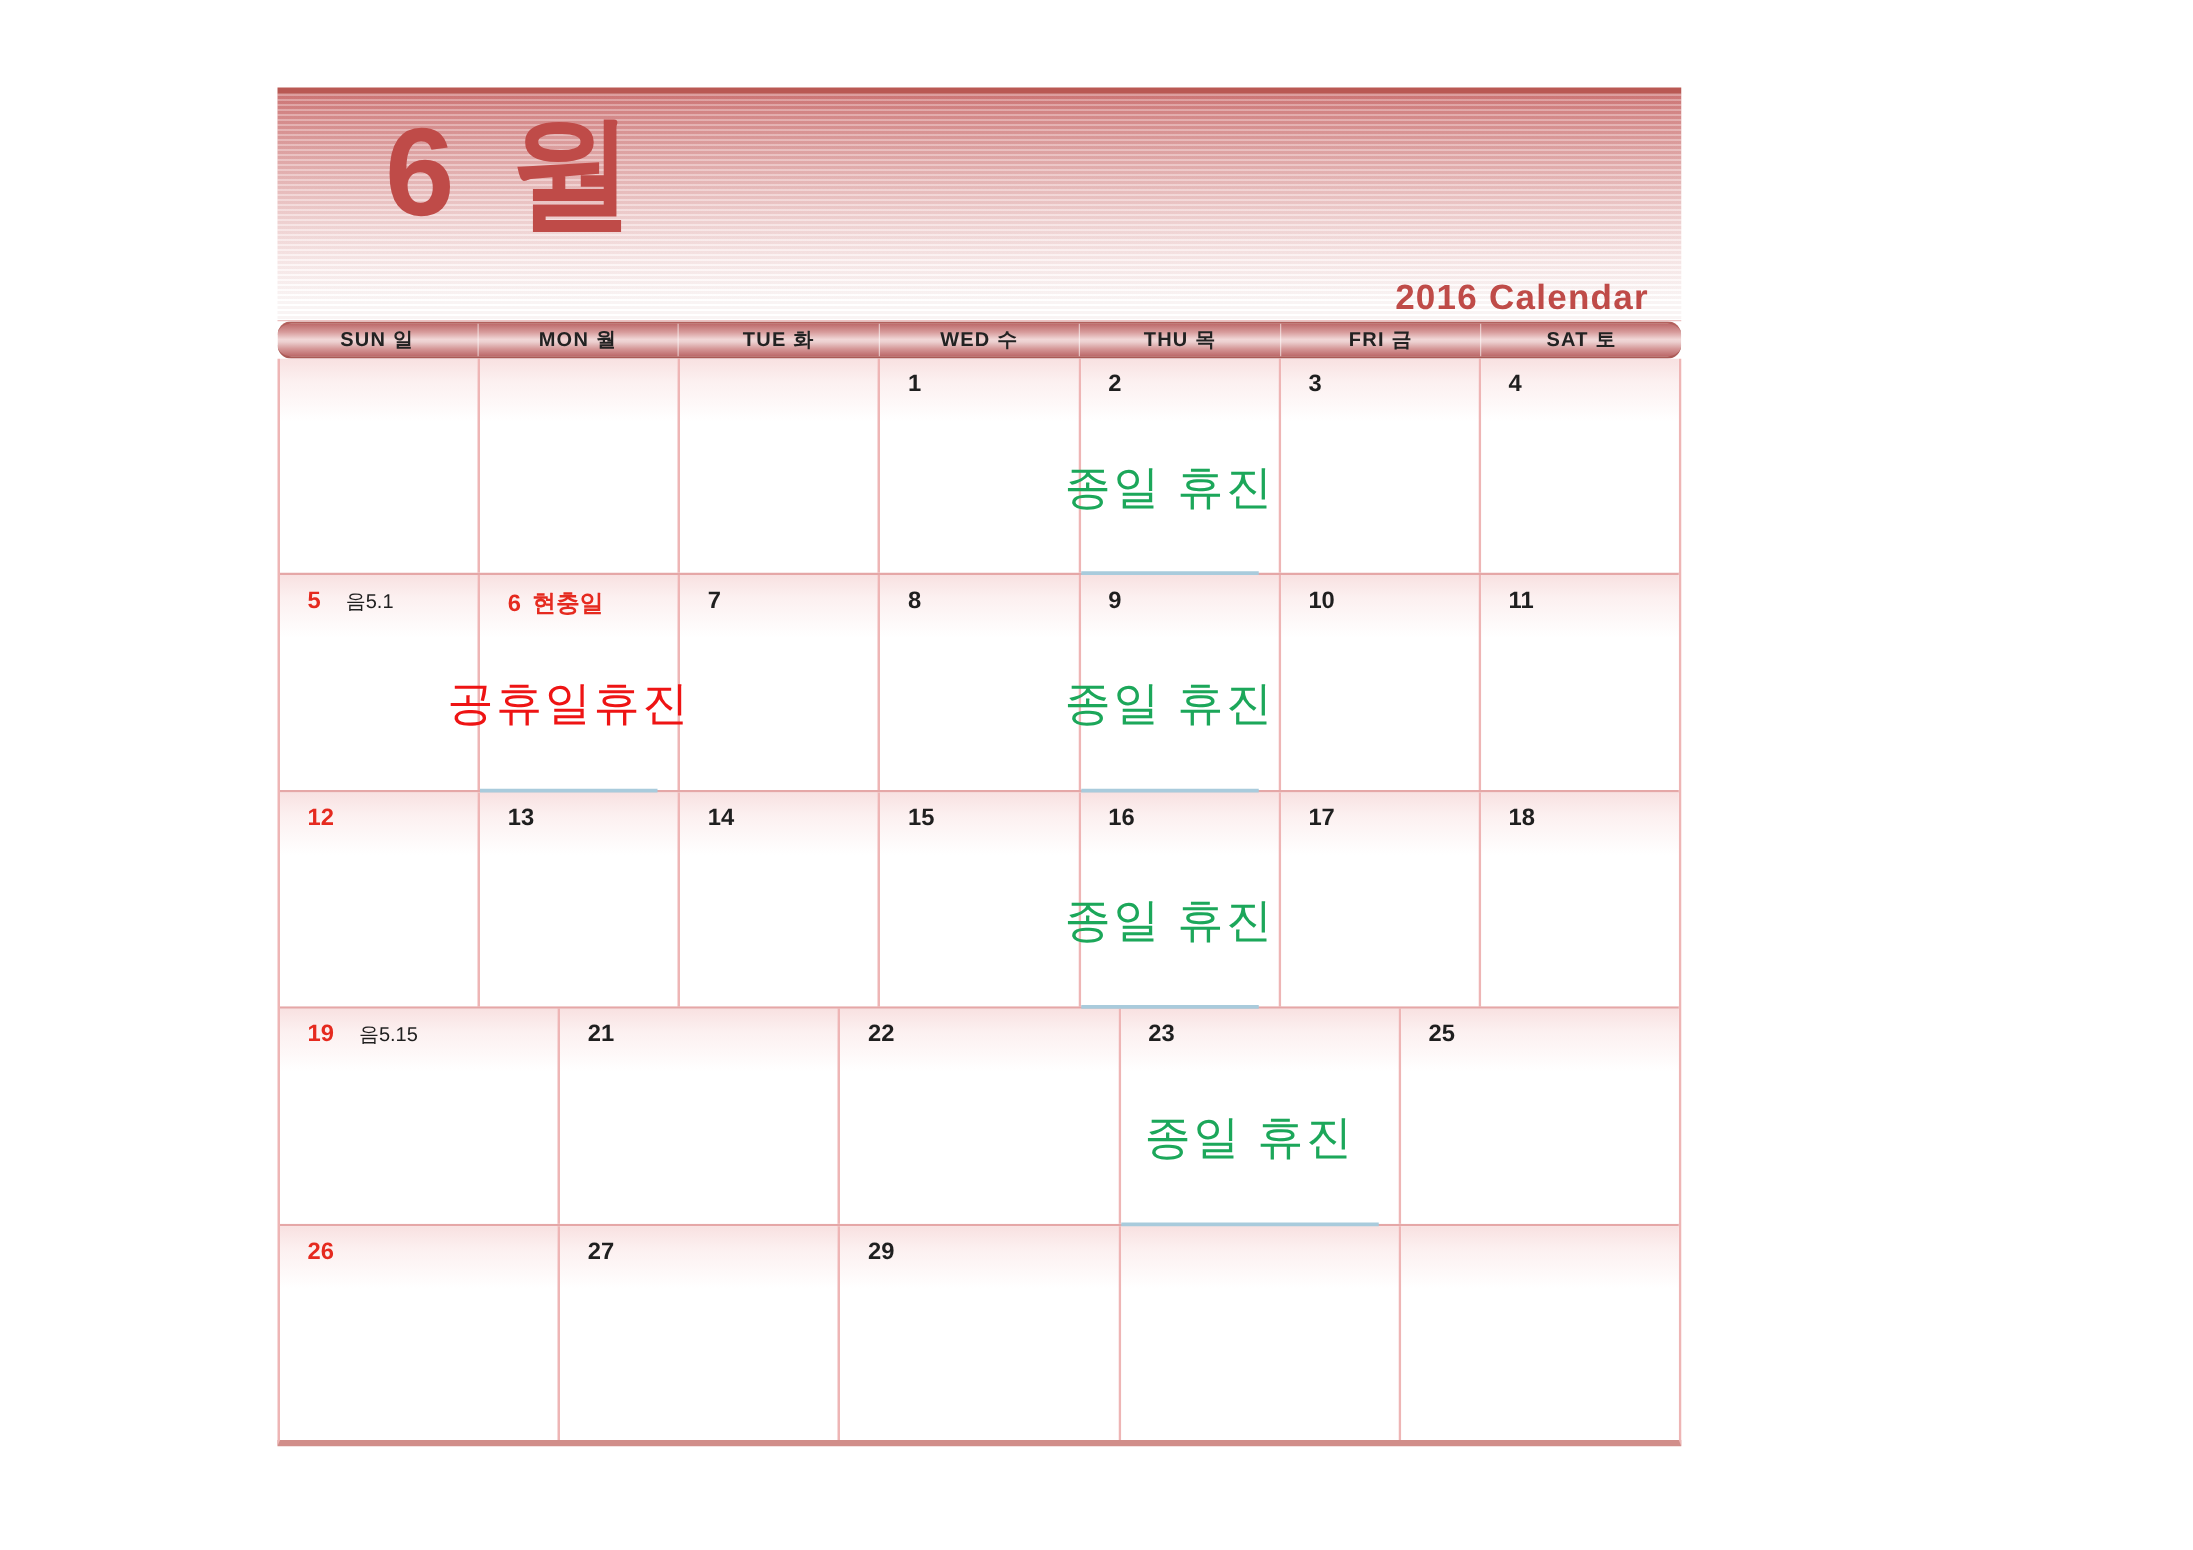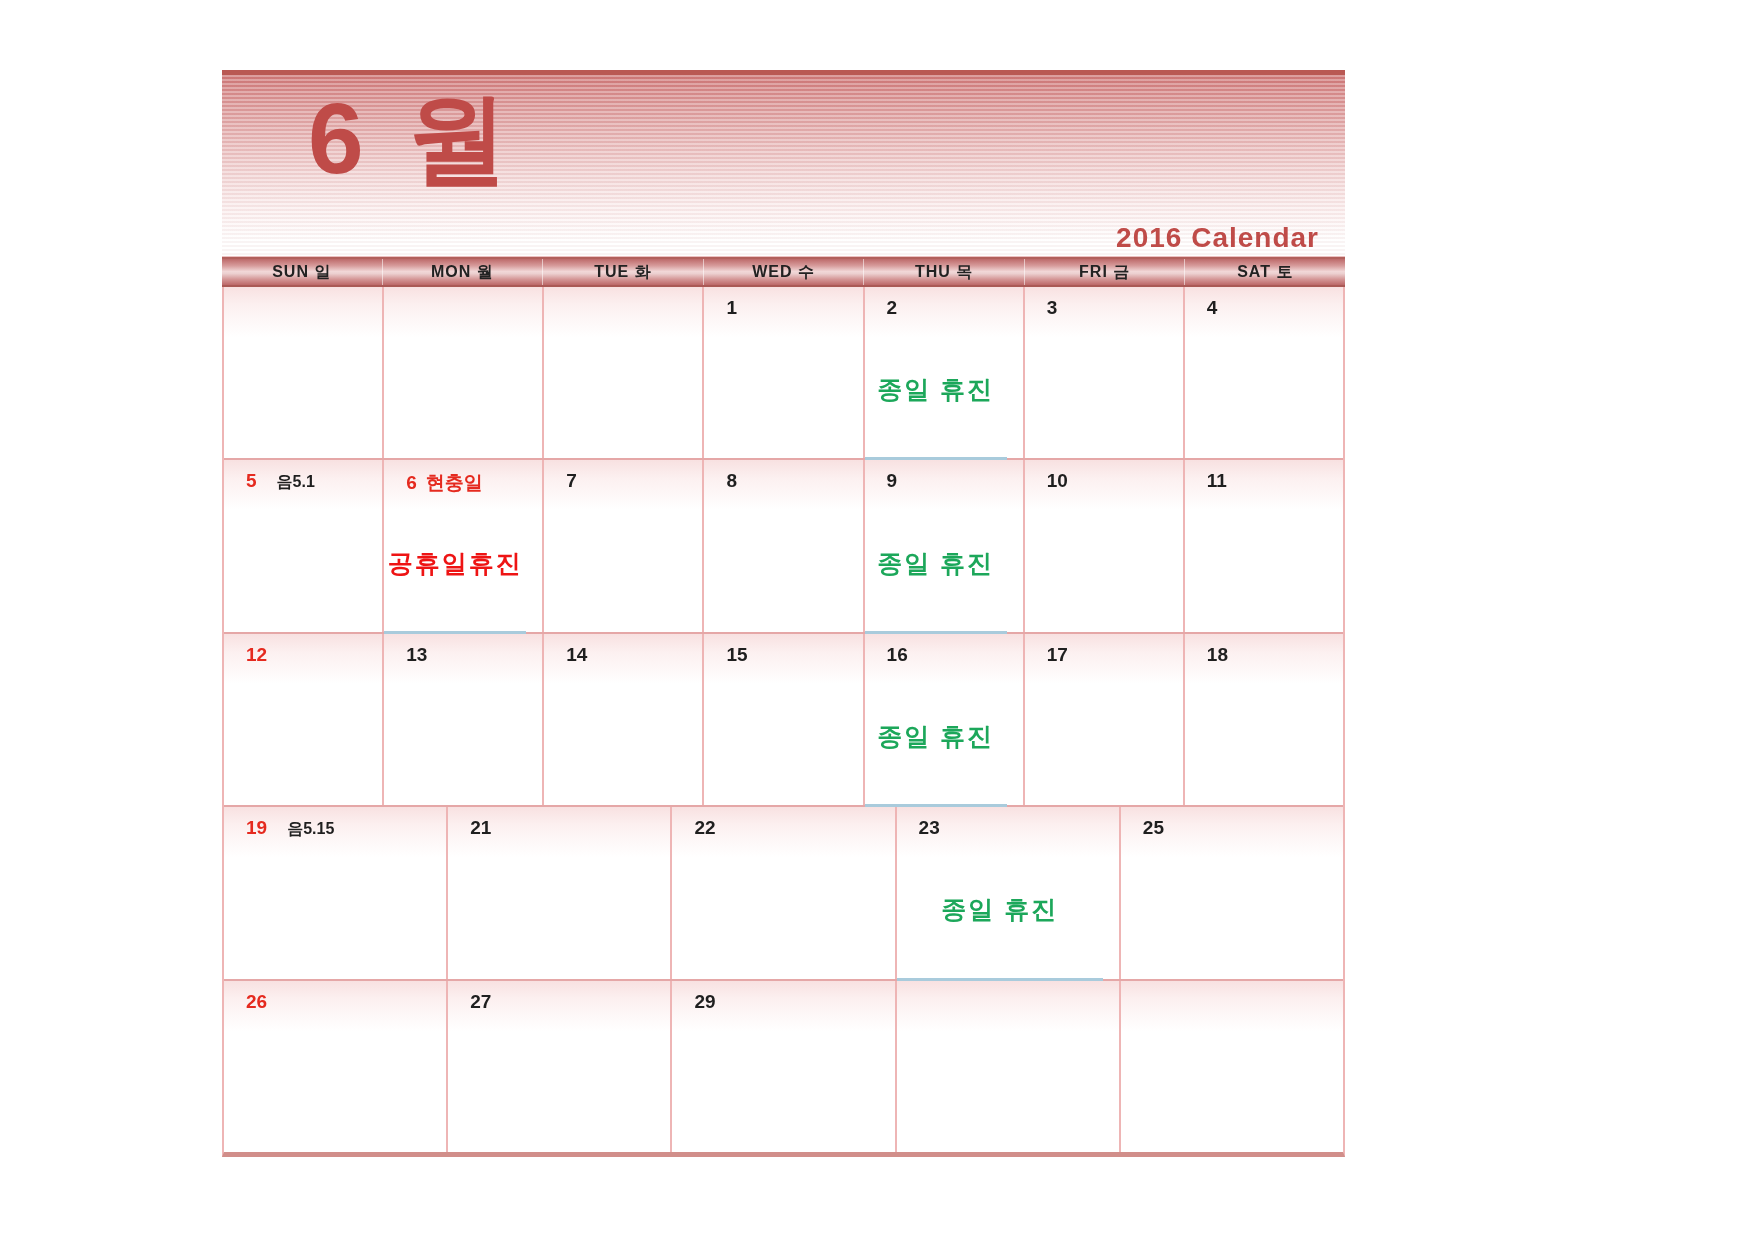--- a/index.html
+++ b/index.html
@@ -36,20 +36,21 @@
     position:absolute;right:26px;bottom:2px;
     font-size:28px;font-weight:bold;color:#bf4b48;letter-spacing:1px;z-index:1;
   }
 
   
   .day-bar{
     height:30px;box-sizing:border-box;display:flex;
     border-top:2px solid #b2605c;border-bottom:2px solid #aa5955;
     background:linear-gradient(to bottom,
       #bd6a6a 0%, #d79c9c 26%, #f1d7d7 48%, #ecd0d0 56%, #d49696 78%, #bc6868 100%);
+    border-radius:11px;
   }
   .day-header{
     flex:1;display:flex;align-items:center;justify-content:center;
     font-size:16px;font-weight:bold;color:#222222;letter-spacing:1px;
     border-right:1px solid rgba(255,255,255,0.55);
   }
   .day-header:last-child{border-right:none;}
 
   
   .grid{
@@ -64,26 +65,26 @@
     border-right:2px solid #eeb5b5;
     background:linear-gradient(to bottom,#f8e1e1 0px,#fcf0f0 18px,#ffffff 50px);
   }
   .cell:last-child{border-right:none;}
   .date-line{
     padding:10px 0 0 22px;display:flex;align-items:baseline;
     font-weight:bold;white-space:nowrap;
   }
   .date{font-size:19px;color:#1f1f1f;}
   .date.red{color:#e52a1f;}
-  .lunar{margin-left:20px;font-size:16px;color:#1f1f1f;font-weight:bold;}
+  .lunar{margin-left:20px;font-size:16px;color:#1f1f1f;font-weight:normal;}
   .holiday{margin-left:9px;font-size:19px;color:#e52a1f;font-weight:bold;}
   .event{
     position:absolute;left:0;right:16px;bottom:-2px;height:79%;z-index:2;
     display:flex;align-items:center;justify-content:center;
-    font-size:25px;font-weight:bold;letter-spacing:2px;white-space:nowrap;
+    font-size:37px;font-weight:normal;letter-spacing:2px;white-space:nowrap;
     border-bottom:3px solid #a9cbdc;
   }
   .event.green{color:#1ca75a;}
   .event.red{color:#ee1414;}
 </style>
 </head>
 <body>
 
 <div class="sheet">
 

